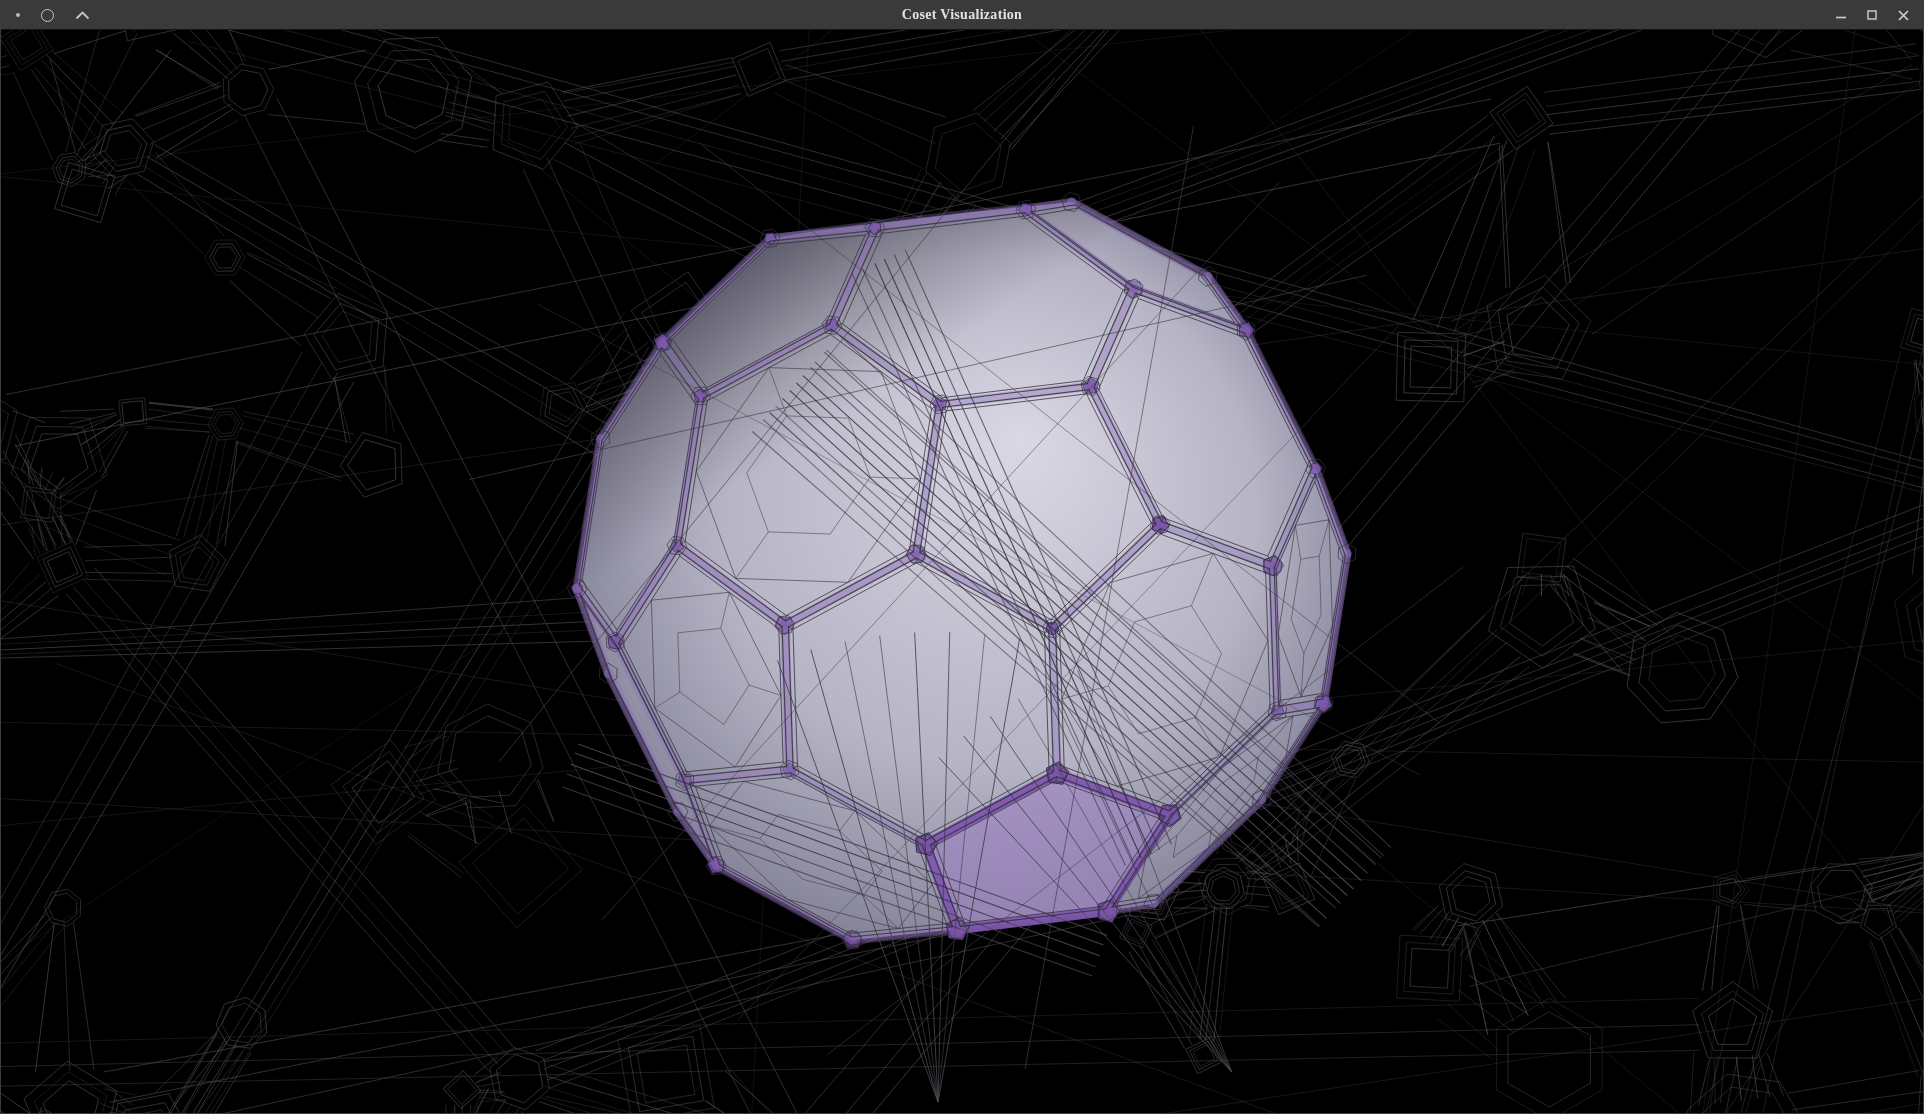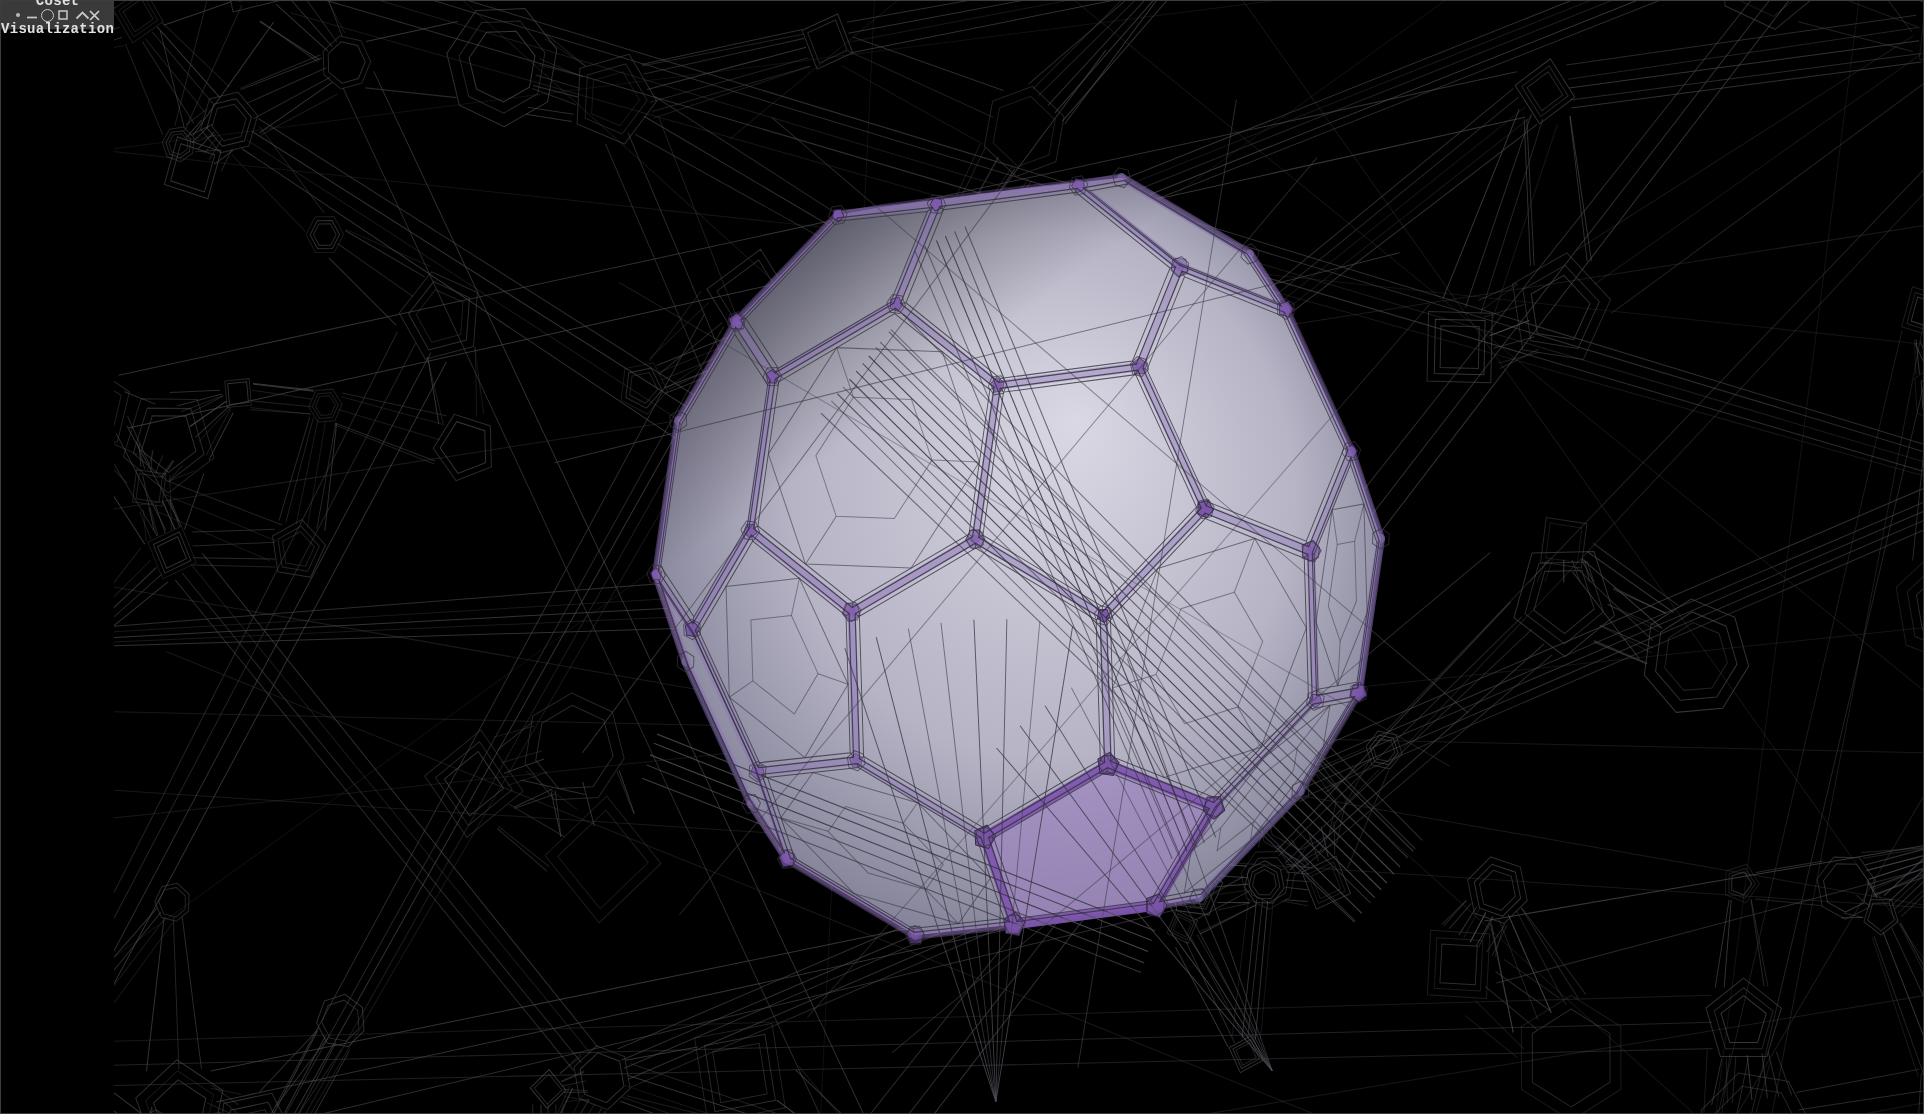--- a/index.html
+++ b/index.html
@@ -1,17 +1,17 @@
 <!DOCTYPE html>
 <html><head>
 <meta charset="utf-8">
 <style>
   html,body{margin:0;padding:0;width:1924px;height:1114px;background:#000;overflow:hidden;}
   .window{width:1924px;height:1114px;box-sizing:border-box;border:1px solid #3d3d3d;background:#000;
-          display:flex;font-family:Liberation Mono, monospace;justify-content:flex-end;}
+          display:flex;flex-direction:column;font-family:Liberation Serif, serif;justify-content:flex-end;}
   .titlebar{flex:0 0 29px;height:29px;background:#3a3a3a;position:relative;display:flex;align-items:center;
             border-bottom:1px solid #151515;box-sizing:border-box;user-select:none;}
   .tb-left{position:absolute;left:0;top:0;height:100%;display:flex;align-items:center;padding-left:15px;gap:21px;}
   .tb-dot{width:4px;height:4px;border-radius:50%;background:#b9b9b9;display:inline-block;}
   .tb-circle{width:13px;height:13px;border:1.6px solid #c6c6c6;border-radius:50%;box-sizing:border-box;display:inline-block;}
   .tb-chev{display:block;}
   .tb-title{flex:1;text-align:center;color:#e2e2e2;font-weight:bold;font-size:14px;letter-spacing:.3px;line-height:28px;}
   .tb-right{position:absolute;right:0;top:0;height:100%;display:flex;align-items:center;padding-right:13px;gap:19px;}
   .tb-right svg{display:block;}
   .viewport{flex:1;position:relative;background:#000;}

